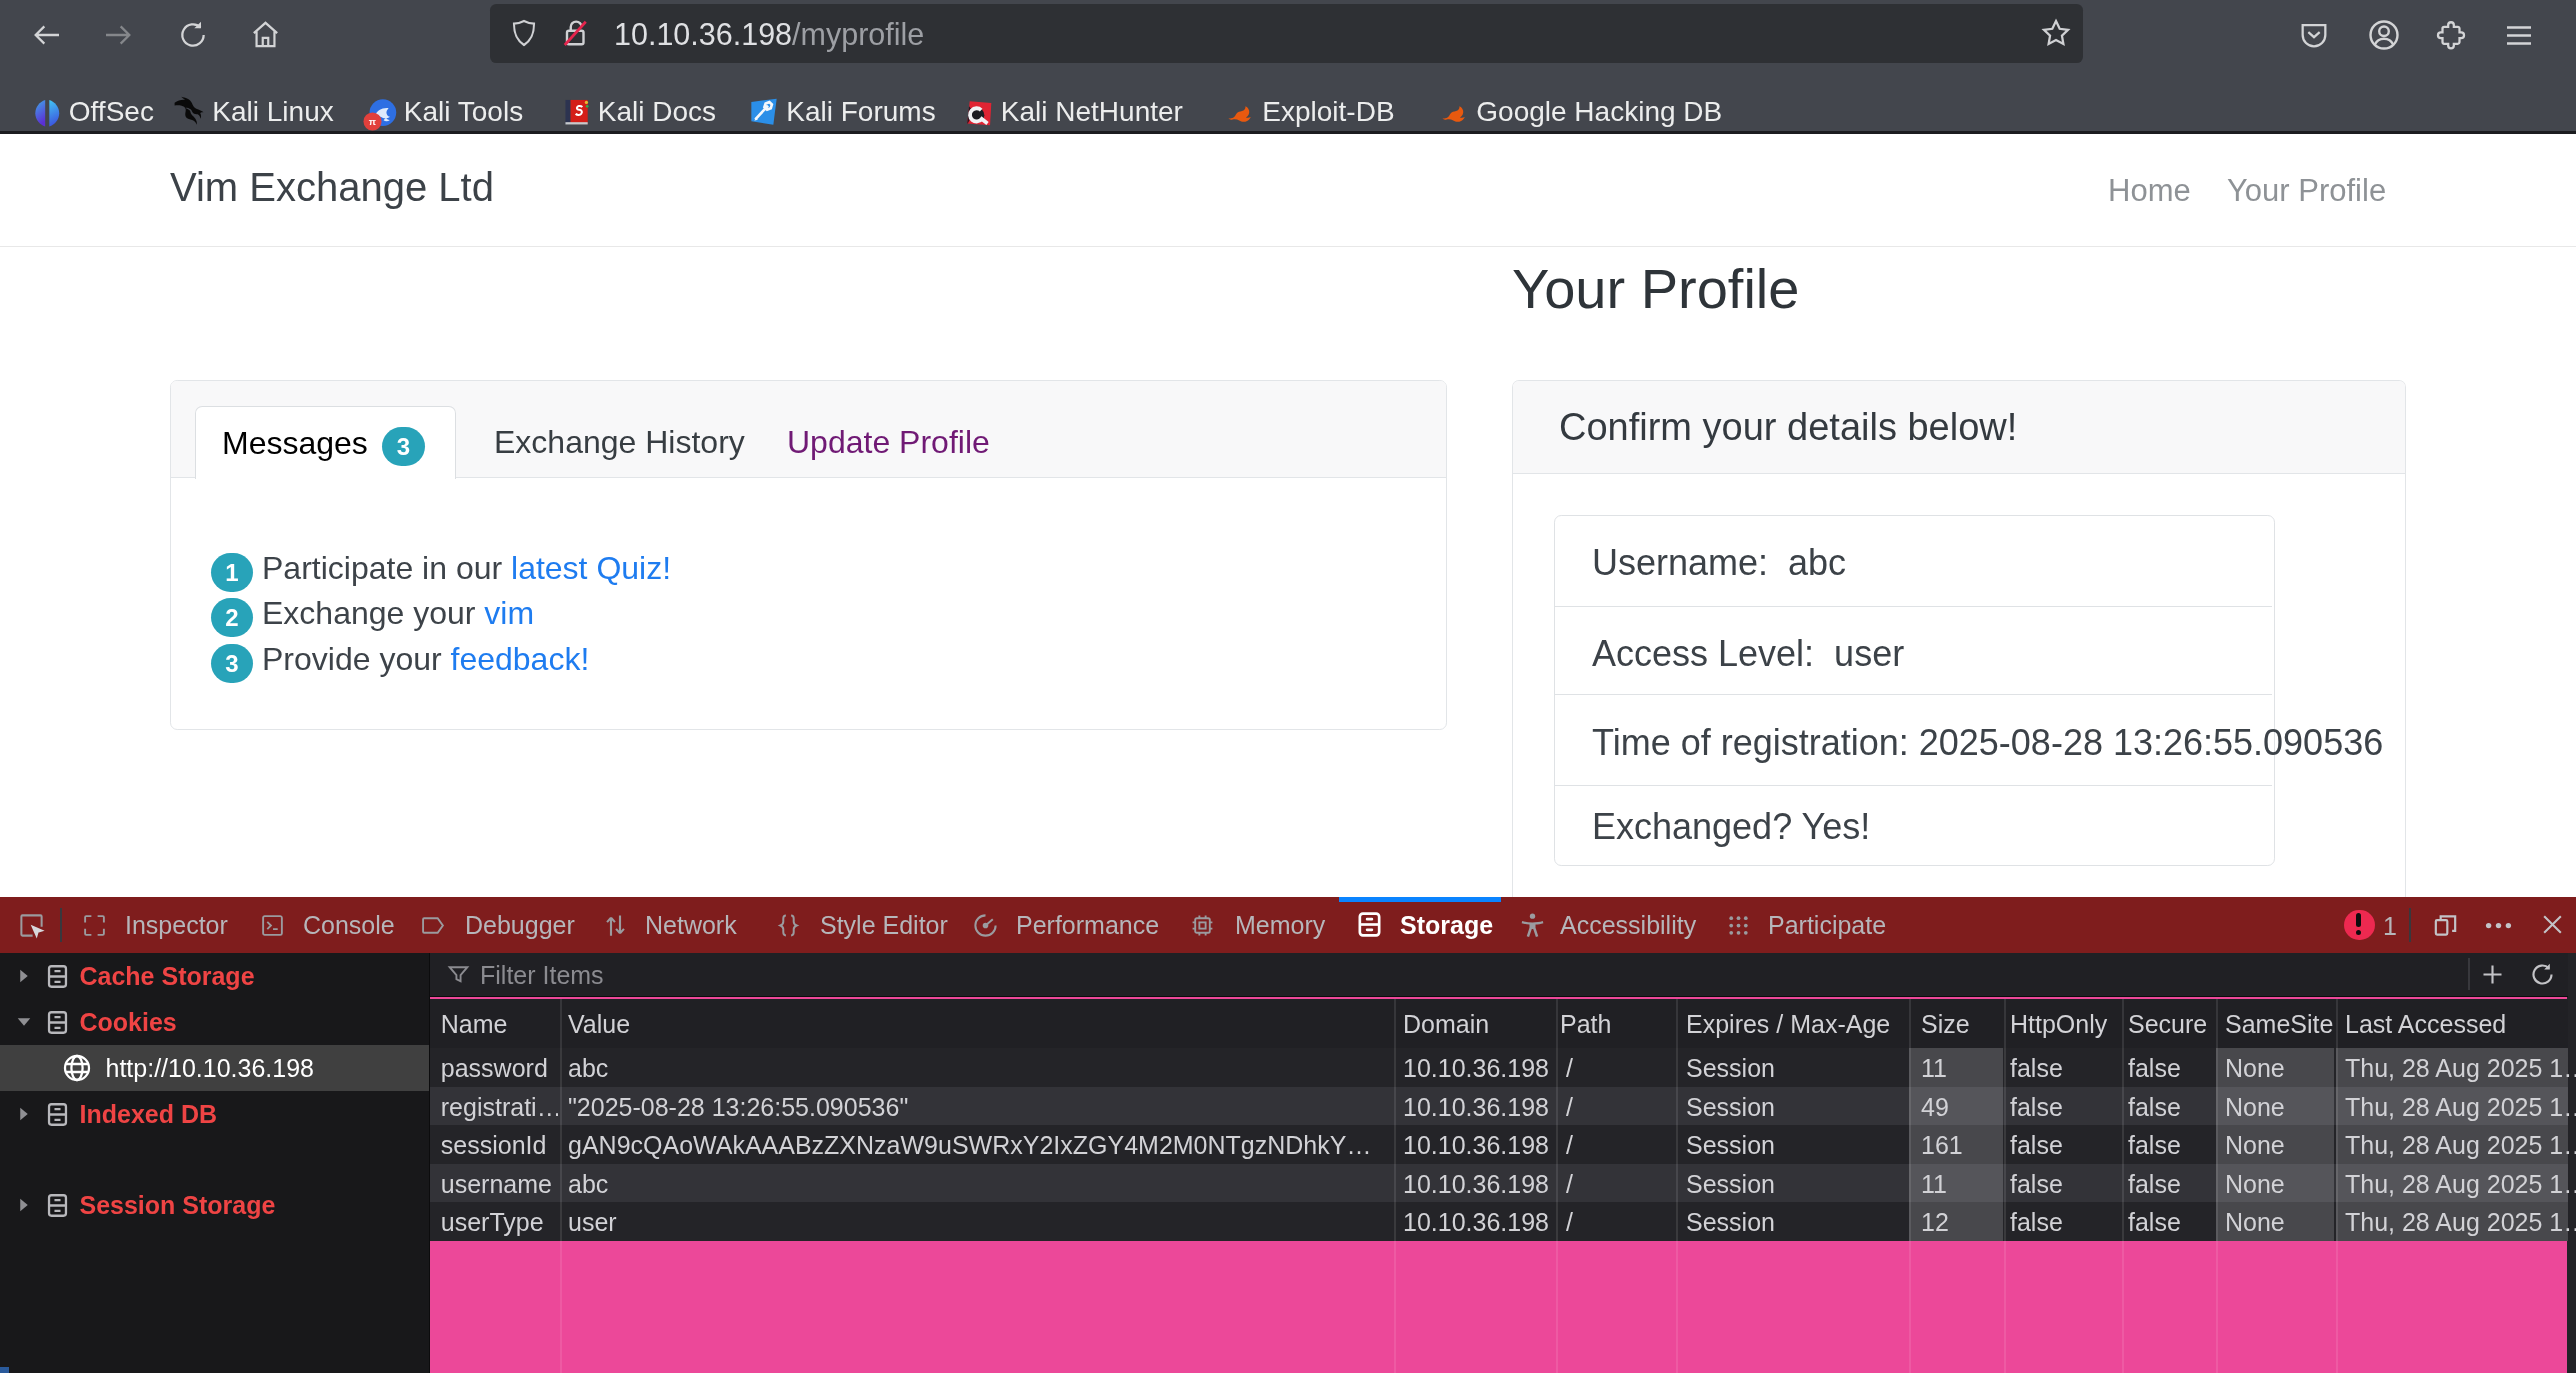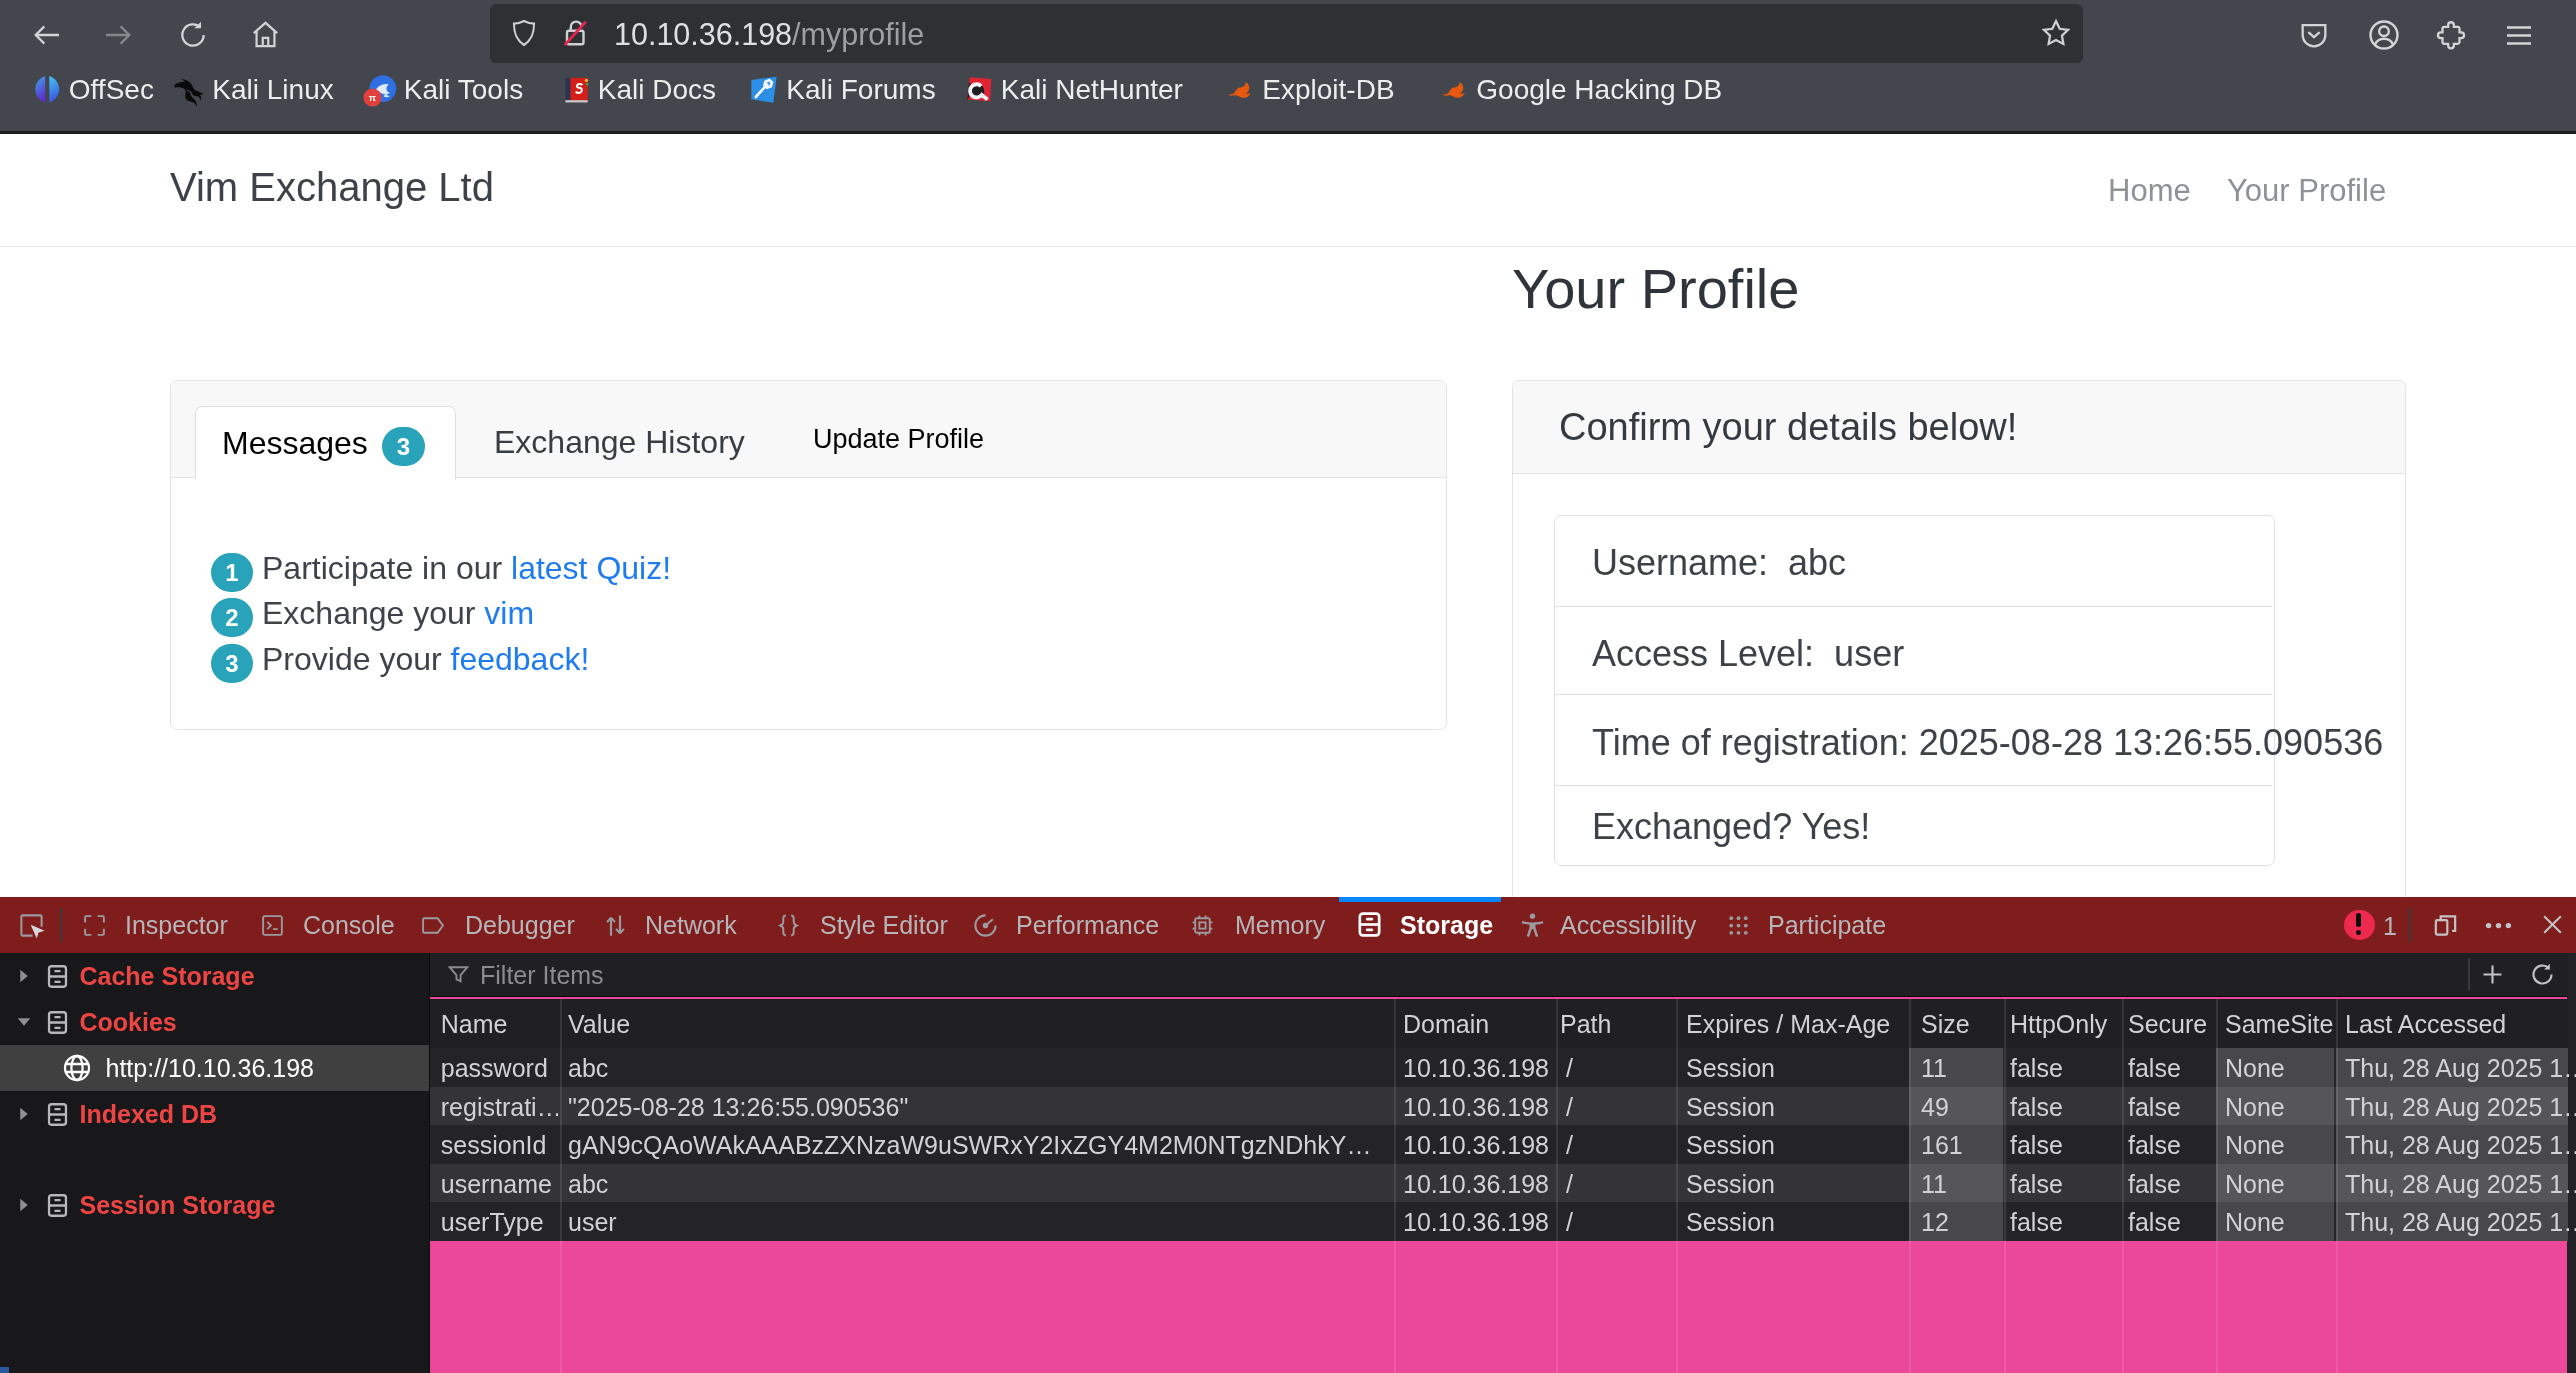--- a/index.html
+++ b/index.html
@@ -5,21 +5,21 @@
 * { margin:0; padding:0; box-sizing:border-box; }
 html,body { width:2576px; height:1373px; overflow:hidden; }
 body { font-family:"Liberation Sans", sans-serif; position:relative; background:#fff; }
 .abs { position:absolute; }
 
 #chrome { position:absolute; left:0; top:0; width:2576px; height:134px; background:#43464d; }
 #chromeborder { position:absolute; left:0; top:131px; width:2576px; height:3.6px; background:#1b1c1f; }
 #urlbar { position:absolute; left:490px; top:3.6px; width:1593px; height:59px; background:#2e3034; border-radius:6.3px; }
 .urltext { position:absolute; top:13.4px; font-size:30.5px; }
 #bookmarks { position:absolute; left:0; top:74px; height:54px; width:2576px; }
-.bm { position:absolute; top:0; height:54px; display:flex; align-items:flex-start; color:#eceded; font-size:28px; white-space:nowrap; }
+.bm { position:absolute; top:0; height:54px; display:flex; align-items:flex-end; color:#eceded; font-size:28px; white-space:nowrap; }
 .bm svg, .bm .bicon { margin-right:6.3px; }
 
 #page { position:absolute; left:0; top:134px; width:2576px; height:763px; background:#fff; overflow:hidden; }
 #navbar { position:absolute; left:0; top:0; width:2576px; height:113px; border-bottom:1.8px solid #e8e8e8; background:#fff; }
 .card { position:absolute; border:1.8px solid #e2e5e8; border-radius:7.2px; background:#fff; }
 .cardhead { position:absolute; left:0; top:0; width:100%; background:#f8f8f9; border-bottom:1.8px solid #e2e5e8; border-radius:5.4px 5.4px 0 0; }
 .tl { color:#1e7cf0; }
 
 #devtools { position:absolute; left:0; top:897px; width:2576px; height:476px; background:#232327; }
 #dtbar { position:absolute; left:0; top:0; width:2576px; height:56px; background:#7f1d1d; display:flex; align-items:center; }
@@ -176,21 +176,21 @@
   </div>
   <div class="abs" style="left:1512px;top:122px;font-size:56px;color:#2e3439">Your Profile</div>
 
   <div class="card" style="left:170px;top:246px;width:1277px;height:350px">
     <div class="cardhead" style="height:97px"></div>
 
     <div class="abs" style="left:24px;top:25px;width:261px;height:73px;background:#fff;border:1.8px solid #dcdfe2;border-bottom:none;border-radius:7.2px 7.2px 0 0"></div>
     <div class="abs" style="left:51px;top:44px;font-size:32px;color:#000000">Messages</div>
     <div class="abs" style="left:211px;top:46px;width:43px;height:39px;background:#28a3b9;border-radius:21.5px;color:#fff;font-size:24px;font-weight:bold;text-align:center;line-height:39px">3</div>
     <div class="abs" style="left:323px;top:43px;font-size:32px;color:#373d42">Exchange History</div>
-    <div class="abs" style="left:642px;top:43px;font-size:27px;color:#000000">Update Profile</div>
+    <div class="abs" style="left:616px;top:43px;font-size:32px;color:#701a75">Update Profile</div>
 
     <div class="abs" style="left:40px;top:172px;width:42px;height:39px;background:#28a3b9;border-radius:21.5px;color:#fff;font-size:24px;font-weight:bold;text-align:center;line-height:39px">1</div>
     <div class="abs" style="left:91px;top:169px;font-size:32px;color:#3d4349">Participate in our <span class="tl">latest Quiz!</span></div>
     <div class="abs" style="left:40px;top:217px;width:42px;height:39px;background:#28a3b9;border-radius:21.5px;color:#fff;font-size:24px;font-weight:bold;text-align:center;line-height:39px">2</div>
     <div class="abs" style="left:91px;top:214px;font-size:32px;color:#3d4349">Exchange your <span class="tl">vim</span></div>
     <div class="abs" style="left:40px;top:263px;width:42px;height:39px;background:#28a3b9;border-radius:21.5px;color:#fff;font-size:24px;font-weight:bold;text-align:center;line-height:39px">3</div>
     <div class="abs" style="left:91px;top:260px;font-size:32px;color:#3d4349">Provide your <span class="tl">feedback!</span></div>
   </div>
 
   <div class="card" style="left:1512px;top:246px;width:894px;height:518px;border-bottom:none;border-radius:7.2px 7.2px 0 0">

